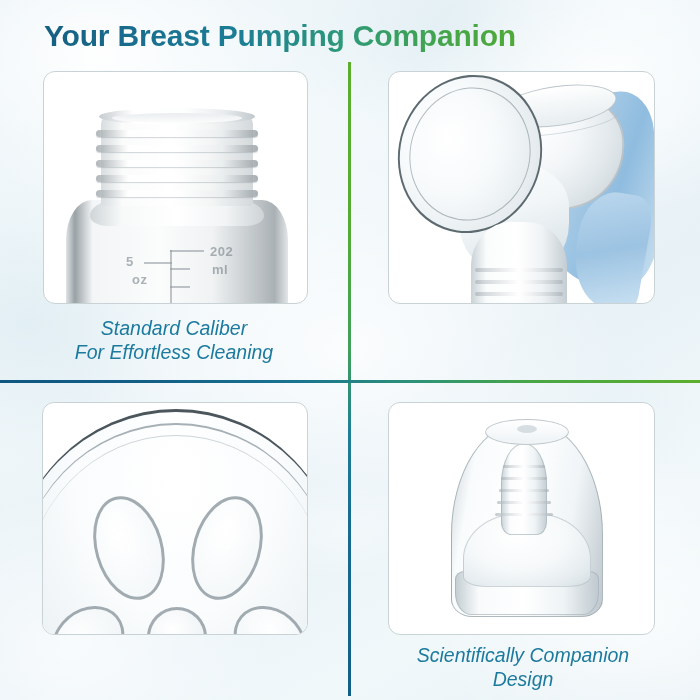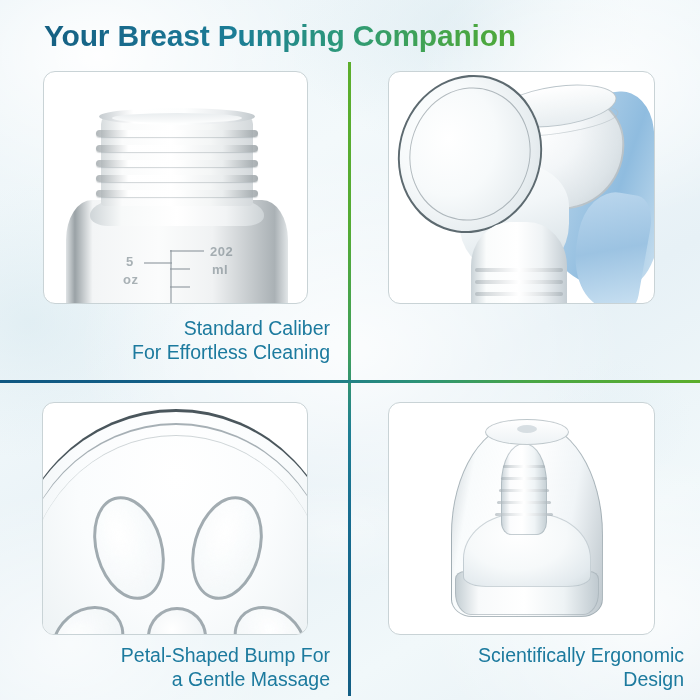--- a/index.html
+++ b/index.html
@@ -61,26 +61,27 @@
   }
   .card{
     position:absolute;
     background:#fff;
     border:1px solid #c9d3d6;
     border-radius:12px;
     overflow:hidden;
   }
   .caption{
     position:absolute;
-    text-align:right;
+    text-align:center;
     color:#1c7a9e;
     font-size:19.5px;
     line-height:24px;
     font-weight:500;
     white-space:pre-line;
+    font-style:italic;
   }
 
   
   #card-1 { left:43px;  top:71px;  width:265px; height:233px; }
   #cap-1  { left:18px;  top:316px; width:312px; }
   #card-2 { left:388px; top:71px;  width:267px; height:233px; }
   #cap-2  { left:358px; top:316px; width:330px; }
   #card-3 { left:42px;  top:402px; width:266px; height:233px; }
   #cap-3  { left:16px;  top:643px; width:314px; }
   #card-4 { left:388px; top:402px; width:267px; height:233px; }
@@ -291,21 +292,21 @@
       <div class="thread" style="top:118px"></div>
       <div class="b-rim"></div>
       <div class="b-rim-in"></div>
 
       <div class="scale-line" style="left:126px; top:178px; width:2px; height:58px;"></div>
       <div class="scale-line" style="left:126px; top:178px; width:34px; height:2px;"></div>
       <div class="scale-line" style="left:126px; top:196px; width:20px; height:2px;"></div>
       <div class="scale-line" style="left:126px; top:214px; width:20px; height:2px;"></div>
       <div class="scale-line" style="left:100px; top:190px; width:28px; height:2px;"></div>
       <span class="mark-txt" style="left:82px; top:182px;">5</span>
-      <span class="mark-txt" style="left:79px; top:200px;">oz</span>
+      <span class="mark-txt" style="left:88px; top:200px;">oz</span>
       <span class="mark-txt" style="left:166px; top:172px;">202</span>
       <span class="mark-txt" style="left:168px; top:190px;">ml</span>
     </div>
   </div>
   <div class="caption" id="cap-1">Standard Caliber
 For Effortless Cleaning</div>
 
   <div class="card" id="card-2">
     <div class="art">
       <div class="p-handle"></div>
@@ -328,34 +329,32 @@
       <div class="c-dome"></div>
       <div class="c-dome2"></div>
       <div class="c-dome3"></div>
       <div class="petal petal-a"></div>
       <div class="petal petal-b"></div>
       <div class="petal petal-c"></div>
       <div class="petal petal-d"></div>
       <div class="c-hub"></div>
     </div>
   </div>
-  <div class="caption" id="cap-3">Petal-Shaped Bump For
-a Gentle Massage</div>
 
   <div class="card" id="card-4">
     <div class="art">
       <div class="n-cap"></div>
       <div class="n-base"></div>
       <div class="n-collar"></div>
       <div class="n-teat"></div>
       <div class="rib" style="left:114px; top:62px;  width:42px;"></div>
       <div class="rib" style="left:112px; top:74px;  width:46px;"></div>
       <div class="rib" style="left:110px; top:86px;  width:50px;"></div>
       <div class="rib" style="left:108px; top:98px;  width:54px;"></div>
       <div class="rib" style="left:106px; top:110px; width:58px;"></div>
       <div class="n-cap-top"></div>
       <div class="n-cap-hole"></div>
     </div>
   </div>
-  <div class="caption" id="cap-4">Scientifically Ergonomic
+  <div class="caption" id="cap-4">Scientifically Companion
 Design</div>
 
 </div>
 
 </body></html>

